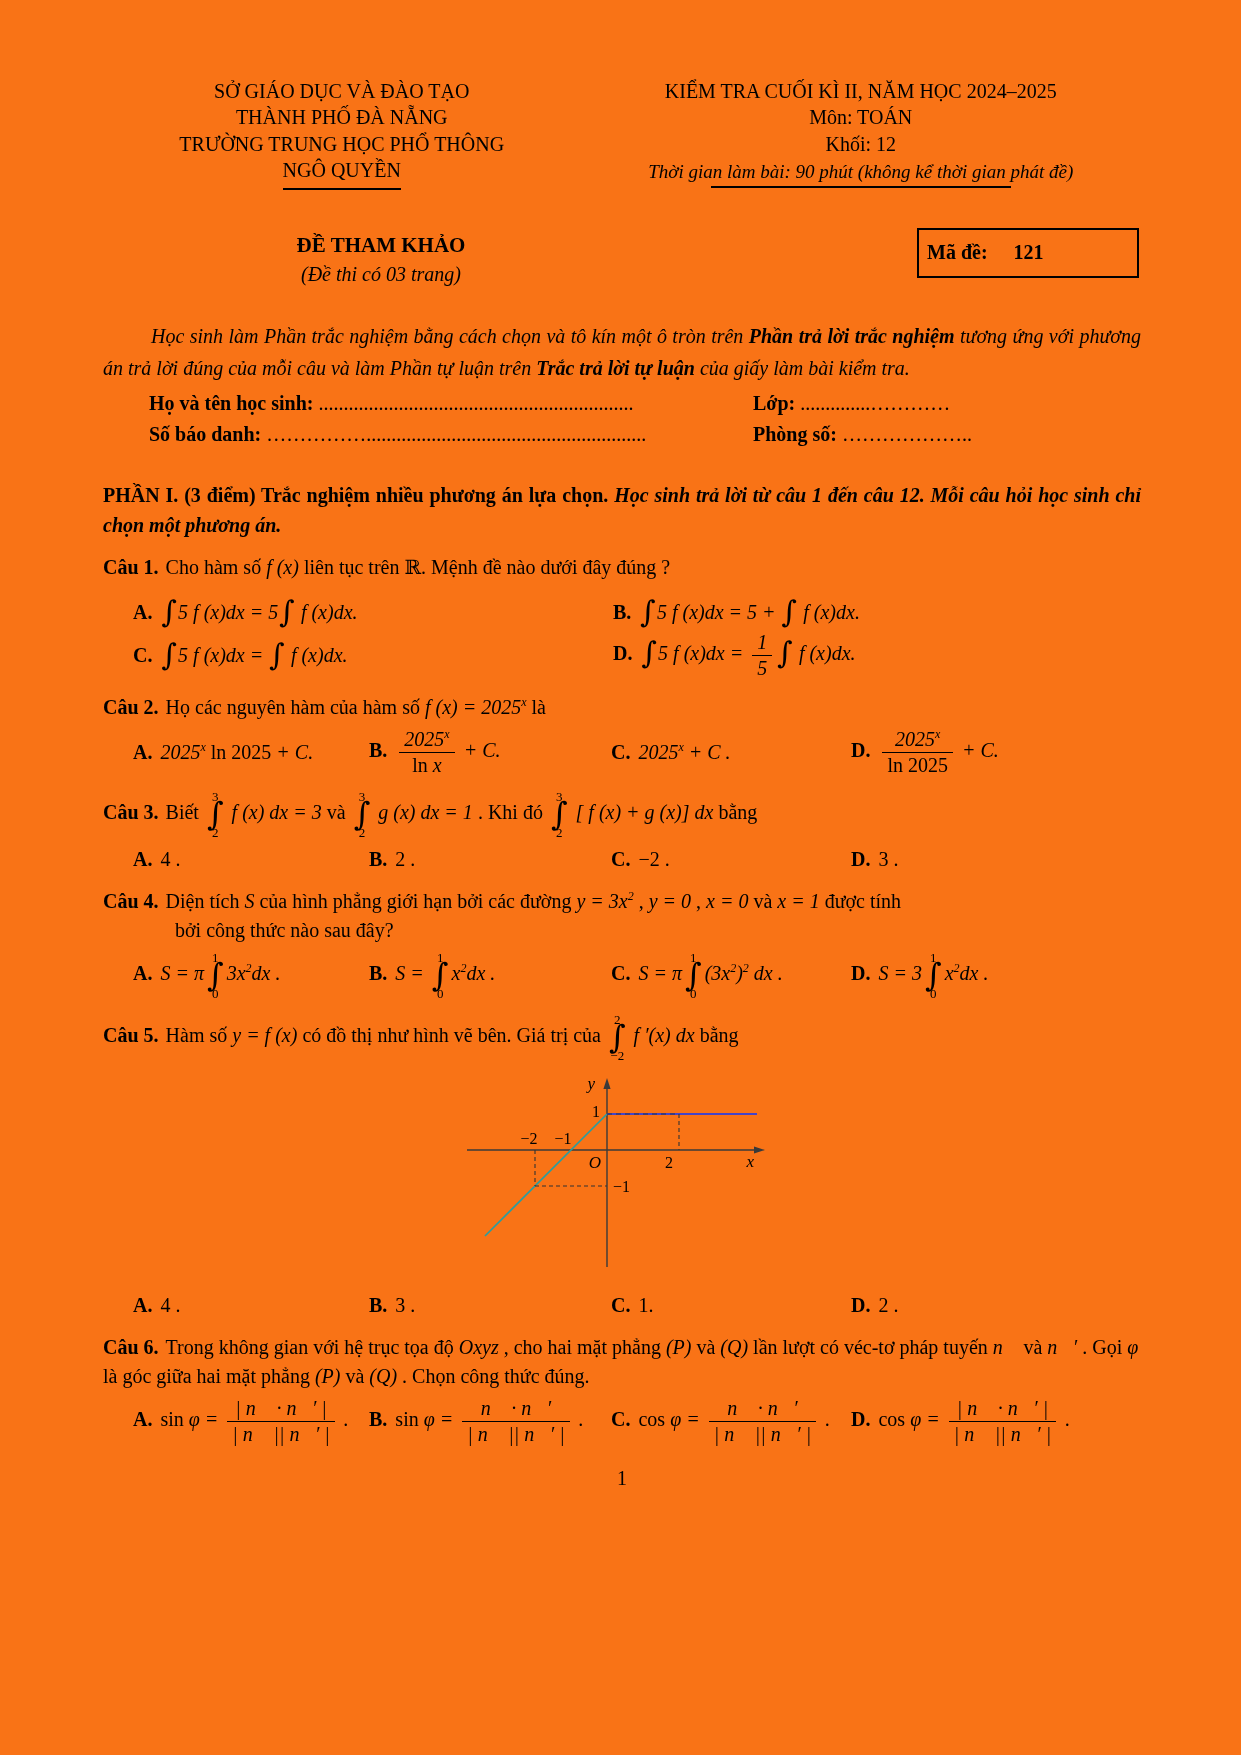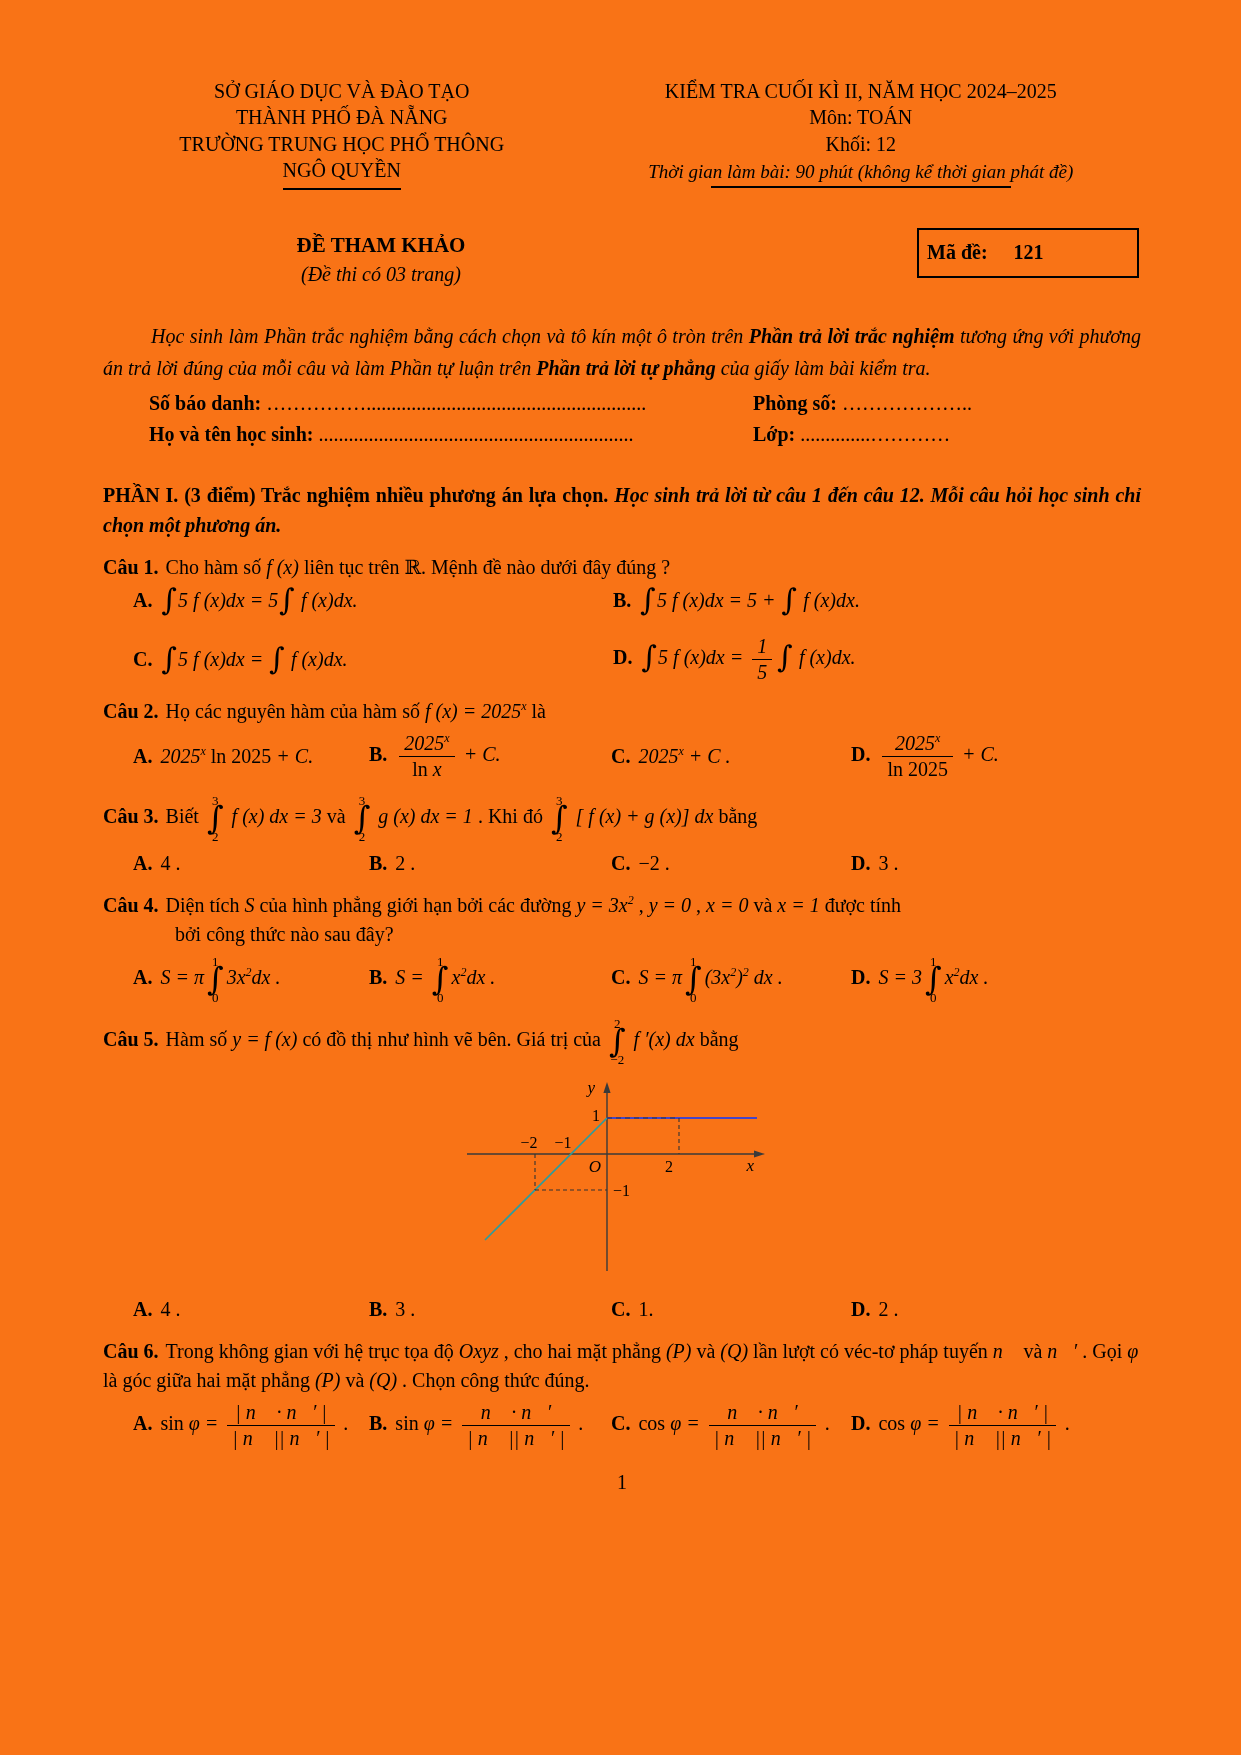--- a/index.html
+++ b/index.html
@@ -44,21 +44,21 @@
   .student-row { display:flex; }
   .student-col1 { width:604px; }
   .slabel { font-weight:bold; }
   
   .part-heading { margin-top:30px; text-align:justify; line-height:1.5; }
   
   .question { margin-top:13px; }
   .qlabel { font-weight:bold; margin-right:7px; }
   .stem { text-align:justify; }
   .stem2 { padding-left:72px; }
-  .opts2 { display:grid; grid-template-columns:1fr 1.1fr; padding-left:30px; margin-top:4px; row-gap:20px; align-items:center; }
+  .opts2 { display:grid; grid-template-columns:1fr 1.1fr; padding-left:30px; margin-top:16px; row-gap:4px; align-items:center; }
   .opts4 { display:grid; grid-template-columns:236px 242px 240px 1fr; padding-left:30px; margin-top:6px; align-items:center; }
   .opt { white-space:nowrap; }
   .letter { font-weight:bold; margin-right:8px; }
   
   .isym { font-family:"DejaVu Serif","DejaVu Sans",serif; }
   .isym.inline { font-size:30px; vertical-align:-0.12em; line-height:0.8; margin:0 1px; }
   .dint { display:inline-flex; flex-direction:column; align-items:center; vertical-align:middle; line-height:1; margin:0 3px; }
   .dint .lim { font-size:13px; font-style:normal; }
   .dint .lim.hi { margin-bottom:-2px; }
   .dint .lim.lo { margin-top:-2px; }
@@ -99,41 +99,41 @@
     <div class="title-block">
       <div class="exam-title">ĐỀ THAM KHẢO</div>
       <div class="exam-sub">(Đề thi có 03 trang)</div>
     </div>
     <div class="code-box">
       <span>Mã đề:</span>
       <span class="code-value">121</span>
     </div>
   </div>
 
-  <div class="intro"><span class="p-i">Học sinh làm Phần trắc nghiệm bằng cách chọn và tô kín một ô tròn trên </span><span class="p-bi">Phần trả lời trắc nghiệm</span><span class="p-i"> tương ứng với phương án trả lời đúng của mỗi câu và làm Phần tự luận trên </span><span class="p-bi">Phần trả lời tự phẳng</span><span class="p-i"> của giấy làm bài kiểm tra.</span></div>
+  <div class="intro"><span class="p-i">Học sinh làm Phần trắc nghiệm bằng cách chọn và tô kín một ô tròn trên </span><span class="p-bi">Phần trả lời trắc nghiệm</span><span class="p-i"> tương ứng với phương án trả lời đúng của mỗi câu và làm Phần tự luận trên </span><span class="p-bi">Trắc trả lời tự luận</span><span class="p-i"> của giấy làm bài kiểm tra.</span></div>
 
   <div class="student">
+    <div class="student-row">
+      <div class="student-col1">
+        <span class="slabel">Họ và tên học sinh:</span>
+        <span>...............................................................</span>
+      </div>
+      <div>
+        <span class="slabel">Lớp:</span>
+        <span>..............…………</span>
+      </div>
+    </div>
     <div class="student-row">
       <div class="student-col1">
         <span class="slabel">Số báo danh:</span>
         <span>……………........................................................</span>
       </div>
       <div>
         <span class="slabel">Phòng số:</span>
         <span>………………..</span>
-      </div>
-    </div>
-    <div class="student-row">
-      <div class="student-col1">
-        <span class="slabel">Họ và tên học sinh:</span>
-        <span>...............................................................</span>
-      </div>
-      <div>
-        <span class="slabel">Lớp:</span>
-        <span>..............…………</span>
       </div>
     </div>
   </div>
 
   <div class="part-heading"><span class="p-b">PHẦN I. (3 điểm) Trắc nghiệm nhiều phương án lựa chọn. </span><span class="p-bi">Học sinh trả lời từ câu 1 đến câu 12. Mỗi câu hỏi học sinh chỉ chọn một phương án.</span></div>
 
   <div class="question">
     <span class="qlabel">Câu 1.</span><span class="stem"><span class="p-t">Cho hàm số </span><span class="p-m">f (x)</span><span class="p-t"> liên tục trên ℝ. Mệnh đề nào dưới đây đúng ?</span></span>
     <div class="opts2">
       <div class="opt"><span class="letter">A.</span><span><span class="isym inline">∫</span><span class="p-m">5 f (x)dx = 5</span><span class="isym inline">∫</span><span class="p-m"> f (x)dx.</span></span></div>

